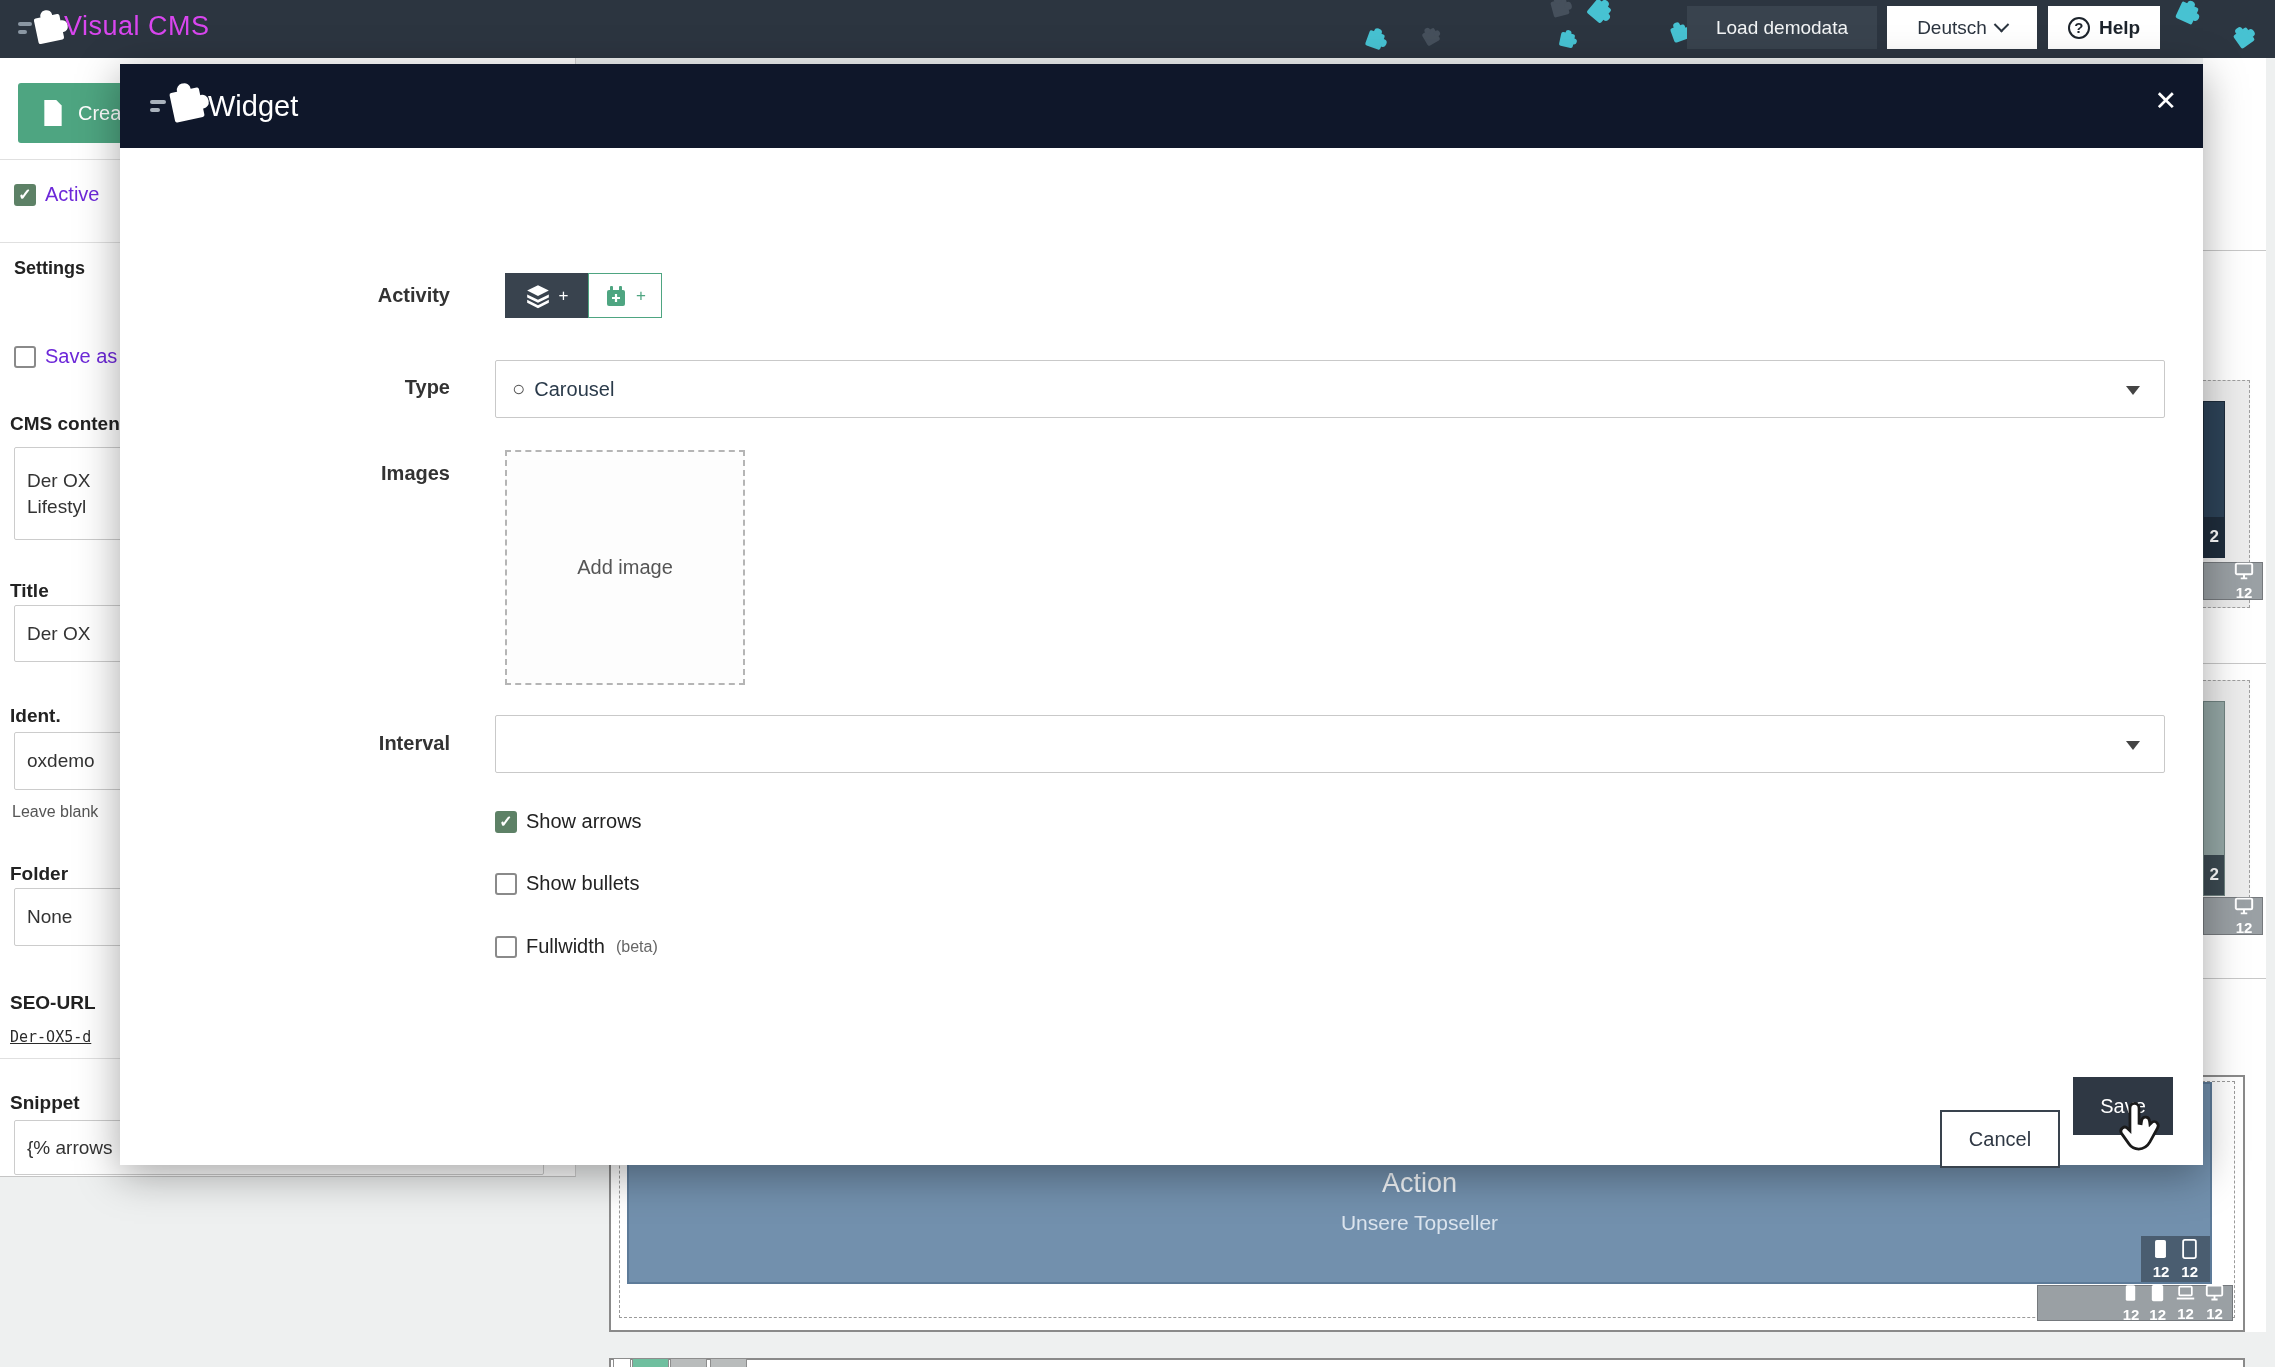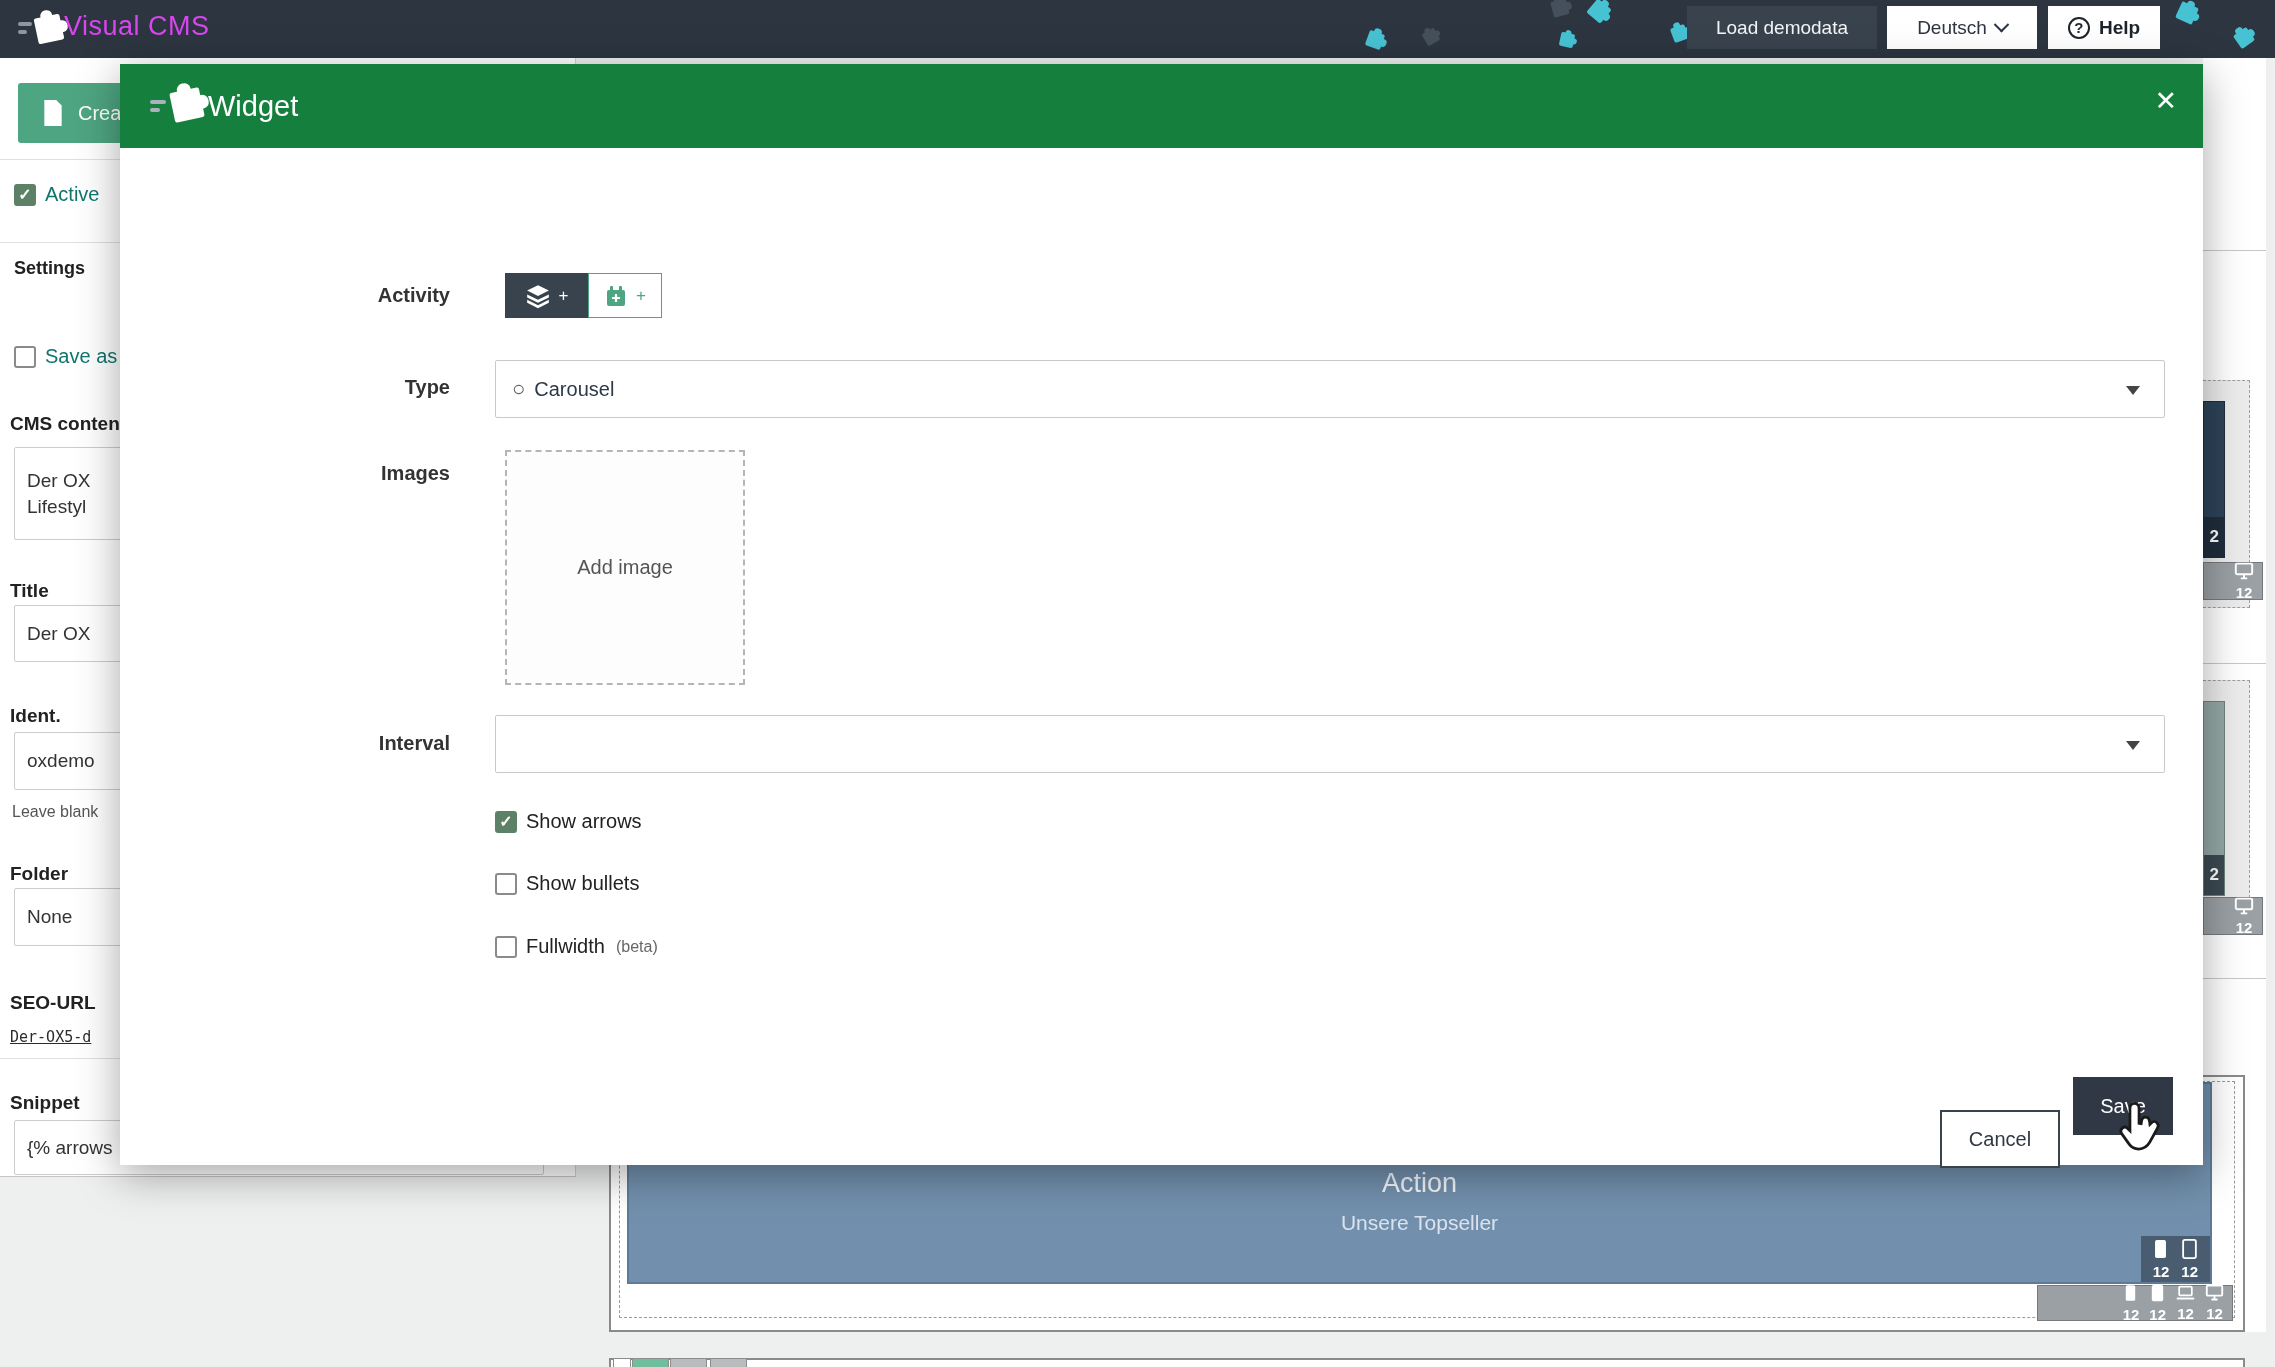--- a/index.html
+++ b/index.html
@@ -20,21 +20,21 @@
   .btn-load { right:398px; width:190px; background:#39434e; color:#f2f4f5; }
   .btn-lang { right:238px; width:150px; background:#ffffff; color:#2c3540; }
   .chev { width:11px; height:11px; border-right:2px solid #2c3540; border-bottom:2px solid #2c3540; transform:rotate(45deg) translate(-2px,-2px); }
   .btn-help { right:115px; width:112px; background:#ffffff; color:#1d242c; font-weight:bold; }
   .help-circle { width:22px; height:22px; border:2px solid #1d242c; border-radius:50%; font-size:15px; font-weight:bold; display:flex; align-items:center; justify-content:center; }
 
   
   .sidebar { position:absolute; left:0; top:58px; width:576px; height:1119px; background:#ffffff; border-right:1px solid #d2d2d2; border-bottom:1px solid #c5c5c5; z-index:1; }
   .sb-abs { position:absolute; }
   .sb-label { font-size:19px; font-weight:bold; color:#222; }
-  .sb-text  { font-size:19px; color:#0f766e; }
+  .sb-text  { font-size:19px; color:#6d28d9; }
   .sb-input { border:1px solid #cccccc; border-radius:2px; background:#fff; padding:0 12px; display:flex; align-items:center; font-size:19px; color:#333; }
   .sb-sep { position:absolute; left:0; width:576px; border-top:1px solid #e0e0e0; }
   .btn-create { position:absolute; left:18px; top:25px; width:320px; height:60px; background:#4ea581; border-radius:3px; color:#fff; font-size:20px; display:flex; align-items:center; gap:14px; padding-left:24px; cursor:pointer; }
   .cb { width:22px; height:22px; border:2px solid #8a8a8a; border-radius:3px; background:#fff; display:inline-flex; align-items:center; justify-content:center; flex:none; cursor:pointer; }
   .cb span { display:none; color:#fff; font-size:16px; font-weight:bold; line-height:1; }
   .cb.checked { background:#5d8166; border-color:#5d8166; }
   .cb.checked span { display:block; }
   .cbrow { display:flex; align-items:center; gap:9px; }
   .seo-link { font-family:"DejaVu Sans Mono", monospace; font-size:15px; color:#2b2b2b; text-decoration:underline; cursor:pointer; }
 
@@ -52,21 +52,21 @@
   .bottom-dash { position:absolute; left:8px; right:8px; top:4px; bottom:12px; border:1px dashed #9a9a9a; }
   .action-panel { position:absolute; left:16px; top:5px; width:1585px; height:202px; background:#7290ad; border:2px solid #5d7b99; text-align:center; color:#fff; }
   .action-title { margin-top:84px; font-size:27px; font-weight:500; color:#f4f7fa; }
   .action-sub { margin-top:12px; font-size:21px; color:#dbe4ee; }
   .overlay-badge { position:absolute; right:0; bottom:0; height:46px; background:#4a5d70; display:flex; align-items:center; gap:12px; padding:0 12px; color:#fff; font-size:15px; font-weight:bold; }
   .tabs-panel { position:absolute; left:609px; top:1358px; width:1636px; height:40px; background:#fff; border:2px solid #8a8a8a; z-index:1; }
   .mini-tab { position:absolute; top:-2px; height:36px; border:1px solid #8d8d8d; }
 
   
   .modal { position:absolute; left:120px; top:64px; width:2083px; height:1101px; background:#ffffff; box-shadow:0 10px 40px rgba(0,0,0,.35); z-index:5; }
-  .modal-header { position:absolute; left:0; top:0; width:100%; height:84px; background:#15803d; display:flex; align-items:center; }
+  .modal-header { position:absolute; left:0; top:0; width:100%; height:84px; background:#0f172a; display:flex; align-items:center; }
   .modal-title { color:#fff; font-size:29px; margin-left:88px; }
   .modal-close { position:absolute; right:26px; top:24px; font-size:27px; color:#fff; cursor:pointer; line-height:1; }
   .tabstrip { position:absolute; left:0; top:84px; width:100%; height:74px; background:#e9e9ea; }
   .tab-active { position:absolute; left:0; top:0; width:170px; height:74px; background:#ffffff; display:flex; align-items:center; justify-content:center; font-size:19px; color:#333; cursor:pointer; }
   .tab-inactive { position:absolute; left:205px; top:0; height:74px; display:flex; align-items:center; font-size:19px; color:#4a4a4a; cursor:pointer; }
   .flabel { position:absolute; left:140px; width:190px; text-align:right; font-size:20px; font-weight:bold; color:#333; }
   .act-btn { position:absolute; top:209px; height:45px; display:flex; align-items:center; justify-content:center; gap:8px; cursor:pointer; }
   .act-dark { left:385px; width:83px; background:#39434e; color:#fff; font-size:17px; }
   .act-green { left:468px; width:74px; background:#fff; border:1px solid #4ea581; color:#4ea581; font-size:17px; }
   .sel { position:absolute; left:375px; width:1670px; height:58px; border:1px solid #c9c9c9; border-radius:2px; background:#fff; display:flex; align-items:center; padding:0 50px 0 16px; cursor:pointer; }

